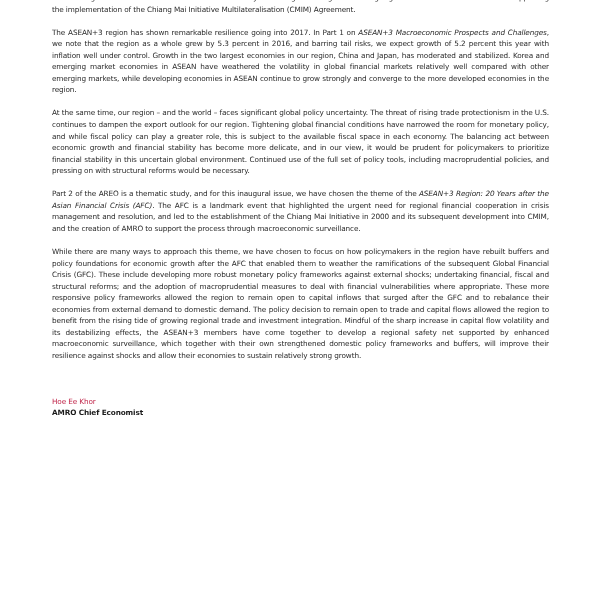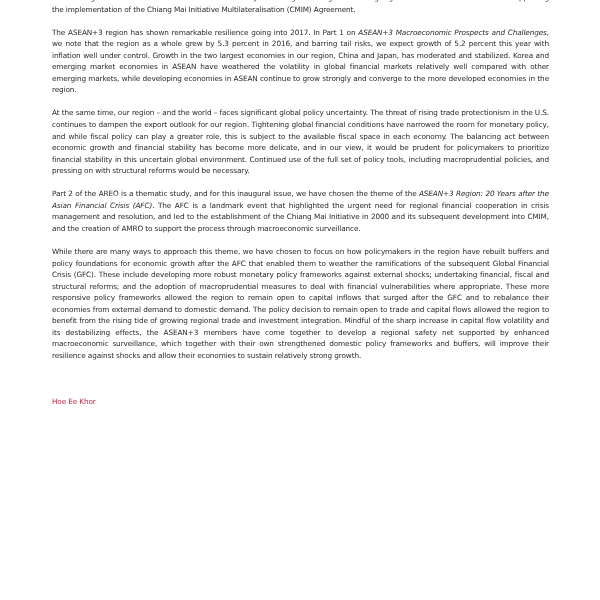--- a/index.html
+++ b/index.html
@@ -22,14 +22,15 @@
 <div class="page">
   <div id="paras">
       <p class="para"><span>contributing to the macroeconomic and financial stability of the region through conducting regional economic surveillance and supporting the implementation of the Chiang Mai Initiative Multilateralisation (CMIM) Agreement.</span></p>
       <p class="para"><span>The ASEAN+3 region has shown remarkable resilience going into 2017. In Part 1 on </span><i>ASEAN+3 Macroeconomic Prospects and Challenges</i><span>, we note that the region as a whole grew by 5.3 percent in 2016, and barring tail risks, we expect growth of 5.2 percent this year with inflation well under control. Growth in the two largest economies in our region, China and Japan, has moderated and stabilized. Korea and emerging market economies in ASEAN have weathered the volatility in global financial markets relatively well compared with other emerging markets, while developing economies in ASEAN continue to grow strongly and converge to the more developed economies in the region.</span></p>
       <p class="para"><span>At the same time, our region – and the world – faces significant global policy uncertainty. The threat of rising trade protectionism in the U.S. continues to dampen the export outlook for our region. Tightening global financial conditions have narrowed the room for monetary policy, and while fiscal policy can play a greater role, this is subject to the available fiscal space in each economy. The balancing act between economic growth and financial stability has become more delicate, and in our view, it would be prudent for policymakers to prioritize financial stability in this uncertain global environment. Continued use of the full set of policy tools, including macroprudential policies, and pressing on with structural reforms would be necessary.</span></p>
       <p class="para"><span>Part 2 of the AREO is a thematic study, and for this inaugural issue, we have chosen the theme of the </span><i>ASEAN+3 Region: 20 Years after the Asian Financial Crisis (AFC)</i><span>. The AFC is a landmark event that highlighted the urgent need for regional financial cooperation in crisis management and resolution, and led to the establishment of the Chiang Mai Initiative in 2000 and its subsequent development into CMIM, and the creation of AMRO to support the process through macroeconomic surveillance.</span></p>
       <p class="para"><span>While there are many ways to approach this theme, we have chosen to focus on how policymakers in the region have rebuilt buffers and policy foundations for economic growth after the AFC that enabled them to weather the ramifications of the subsequent Global Financial Crisis (GFC). These include developing more robust monetary policy frameworks against external shocks; undertaking financial, fiscal and structural reforms; and the adoption of macroprudential measures to deal with financial vulnerabilities where appropriate. These more responsive policy frameworks allowed the region to remain open to capital inflows that surged after the GFC and to rebalance their economies from external demand to domestic demand. The policy decision to remain open to trade and capital flows allowed the region to benefit from the rising tide of growing regional trade and investment integration. Mindful of the sharp increase in capital flow volatility and its destabilizing effects, the ASEAN+3 members have come together to develop a regional safety net supported by enhanced macroeconomic surveillance, which together with their own strengthened domestic policy frameworks and buffers, will improve their resilience against shocks and allow their economies to sustain relatively strong growth.</span></p>
     </div>
   <div class="sig">
     <div class="sig-name">Hoe Ee Khor</div>
+    <div class="sig-title">AMRO Chief Economist</div>
   </div>
 </div>
 
 </body></html>

